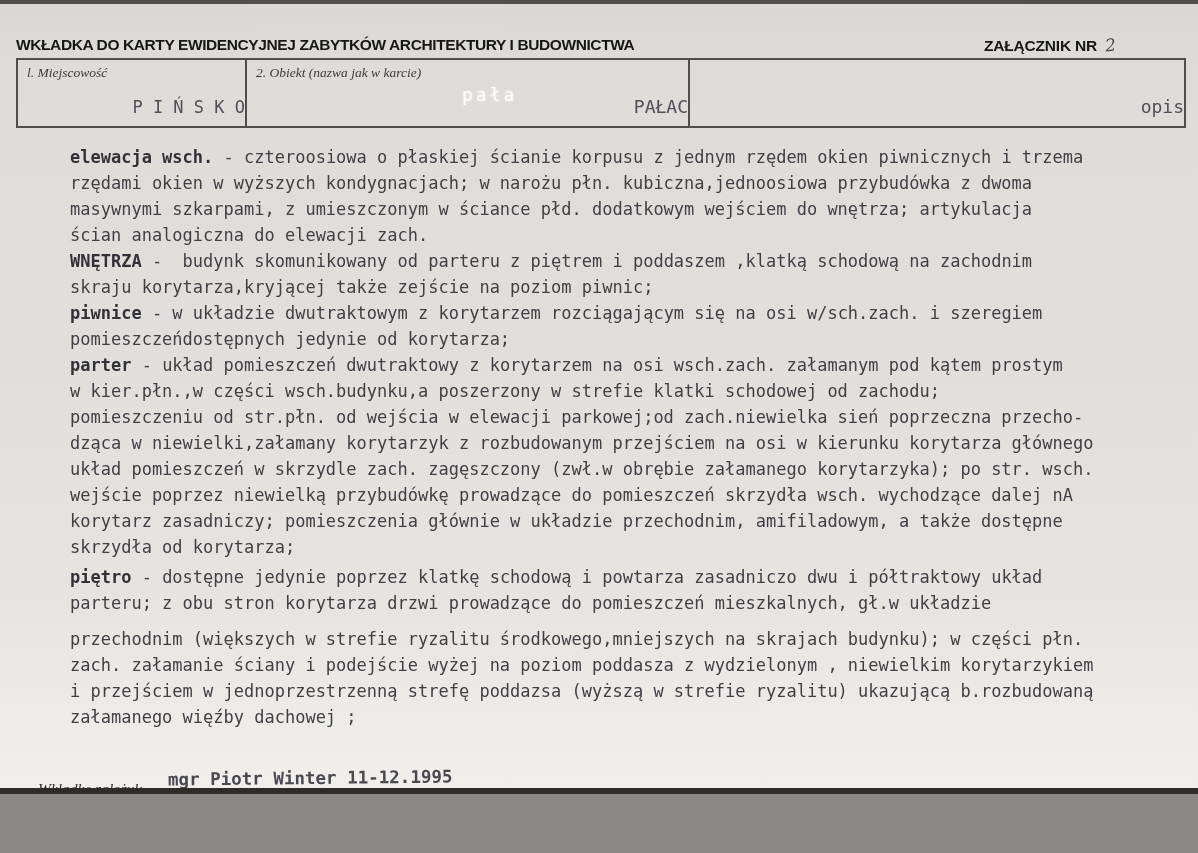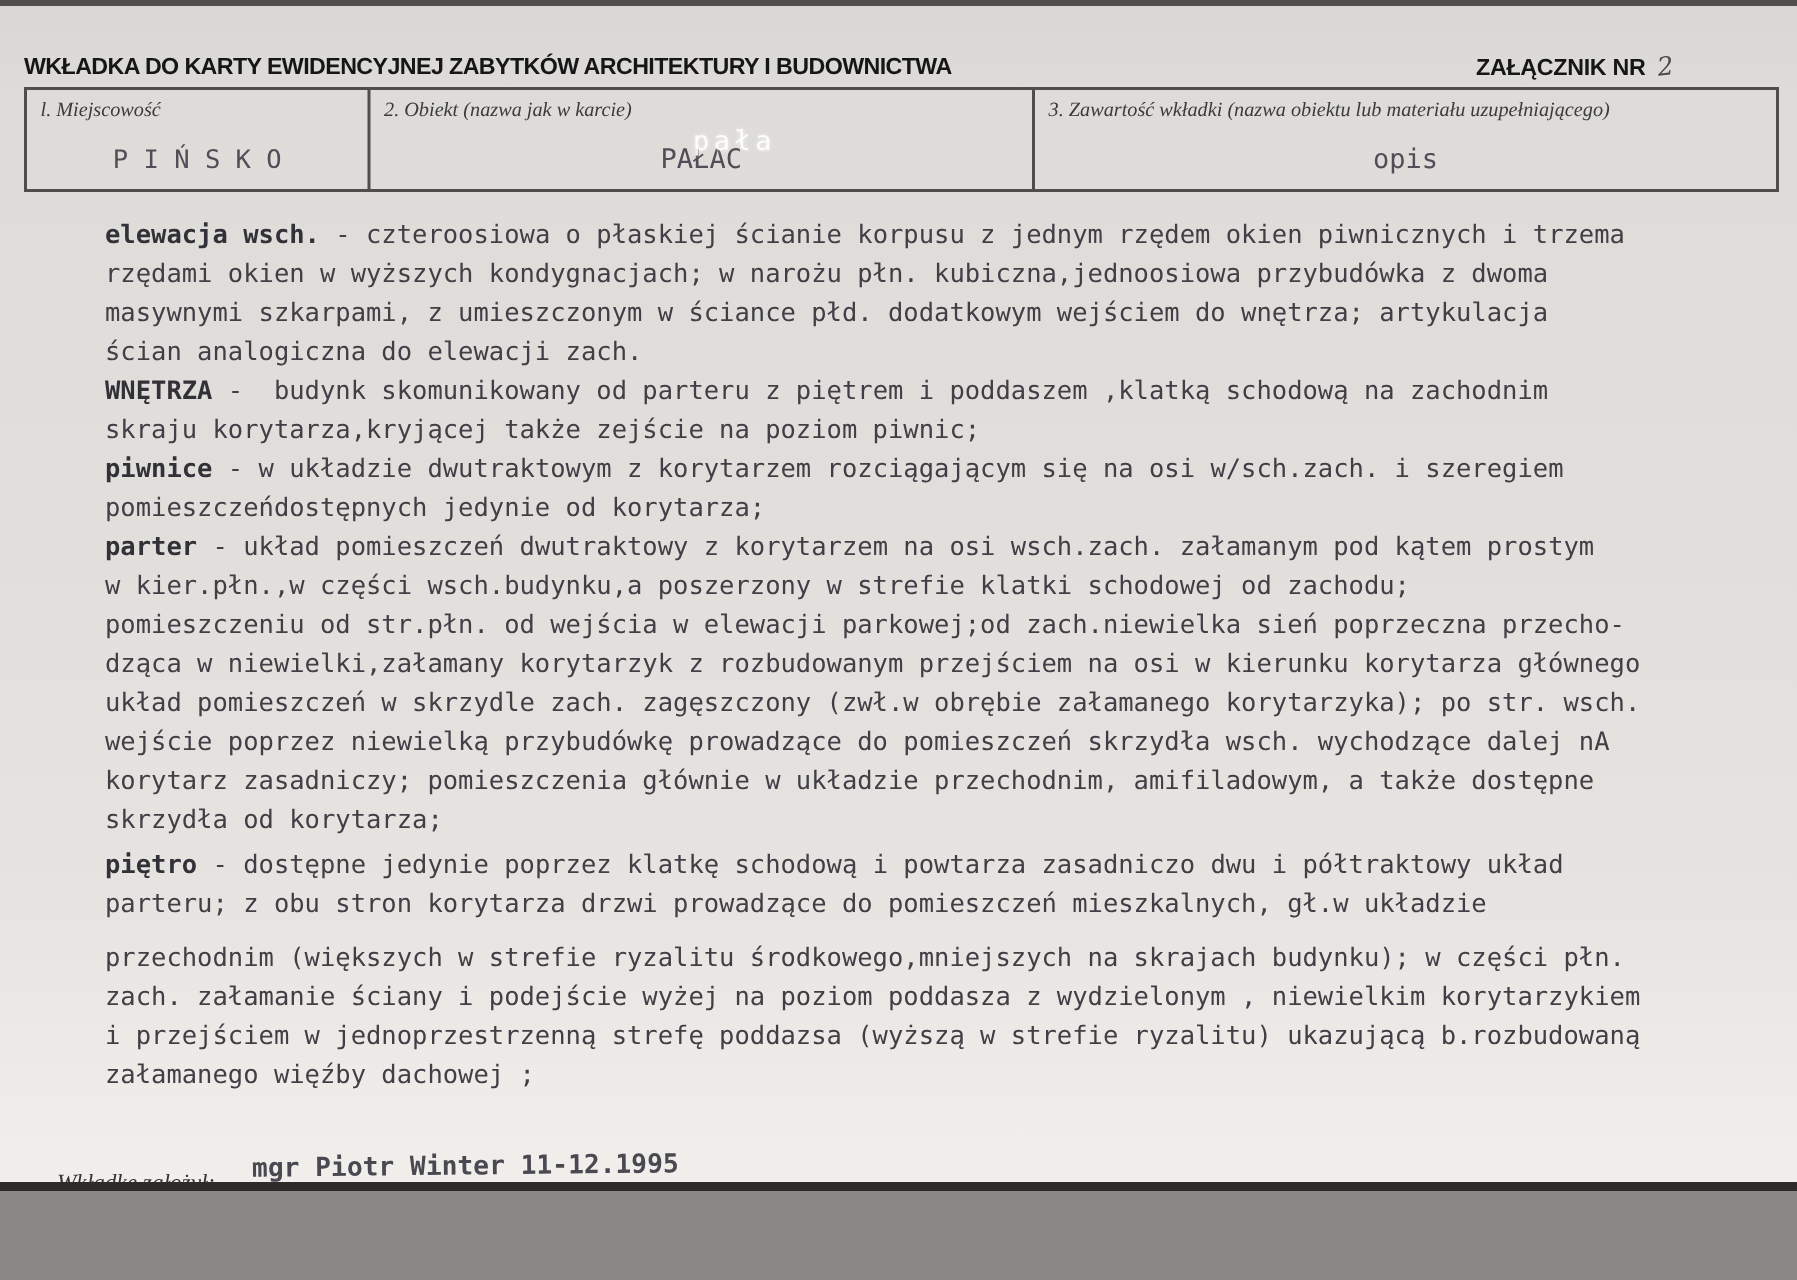--- a/index.html
+++ b/index.html
@@ -27,21 +27,21 @@
   .cell{position:relative;box-sizing:border-box;}
   .cell.c1{width:227px;}
   .cell.c2{width:443px;border-left:2px solid #504e4b;}
   .cell.c3{flex:1;border-left:2px solid #504e4b;}
   .cell-label{
     position:absolute;top:5px;left:9px;
     font-family:"Liberation Serif",serif;font-style:italic;font-size:13.5px;color:#3b3b3b;
     white-space:nowrap;
   }
   .cell-value{
-    position:absolute;bottom:9px;left:0;width:100%;text-align:center;
+    position:absolute;bottom:9px;left:0;width:100%;text-align:right;
     font-family:"DejaVu Sans Mono",monospace;font-size:18px;color:#514e57;white-space:pre;
   }
   .cell.c1 .cell-value{font-size:17px;}
   .ghost-stamp{
     position:absolute;top:24px;left:215px;
     font-family:"DejaVu Sans Mono",monospace;font-size:18px;letter-spacing:3px;
     color:rgba(255,255,255,0.88);text-shadow:0 0 3px rgba(255,255,255,0.7);
   }
   .body-text{
     position:absolute;left:70px;top:144px;width:1060px;
@@ -92,21 +92,20 @@
     <div class="cell c1">
       <div class="cell-label">l. Miejscowość</div>
       <div class="cell-value">P I Ń S K O</div>
     </div>
     <div class="cell c2">
       <div class="cell-label">2. Obiekt (nazwa jak w karcie)</div>
       <div class="cell-value">PAŁAC</div>
       <div class="ghost-stamp">pała</div>
     </div>
     <div class="cell c3">
-      <div class="cell-label">3. Zawartość wkładki (nazwa obiektu lub materiału uzupełniającego)</div>
       <div class="cell-value">opis</div>
     </div>
   </div>
 
   <div class="body-text">
       <div class="para">
         <div class="line"><span class="lead">elewacja wsch.</span> - czteroosiowa o płaskiej ścianie korpusu z jednym rzędem okien piwnicznych i trzema</div>
         <div class="line">rzędami okien w wyższych kondygnacjach; w narożu płn. kubiczna,jednoosiowa przybudówka z dwoma</div>
         <div class="line">masywnymi szkarpami, z umieszczonym w ściance płd. dodatkowym wejściem do wnętrza; artykulacja</div>
         <div class="line">ścian analogiczna do elewacji zach.</div>

